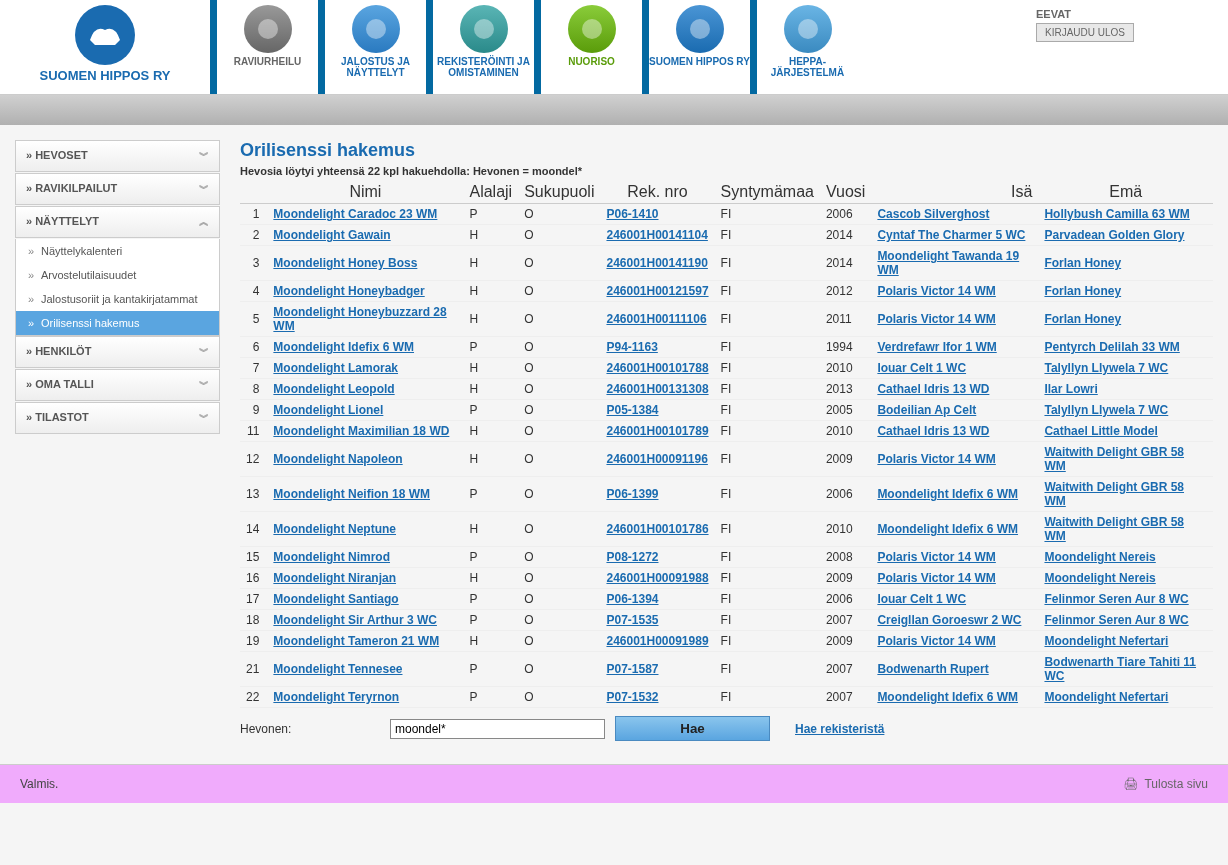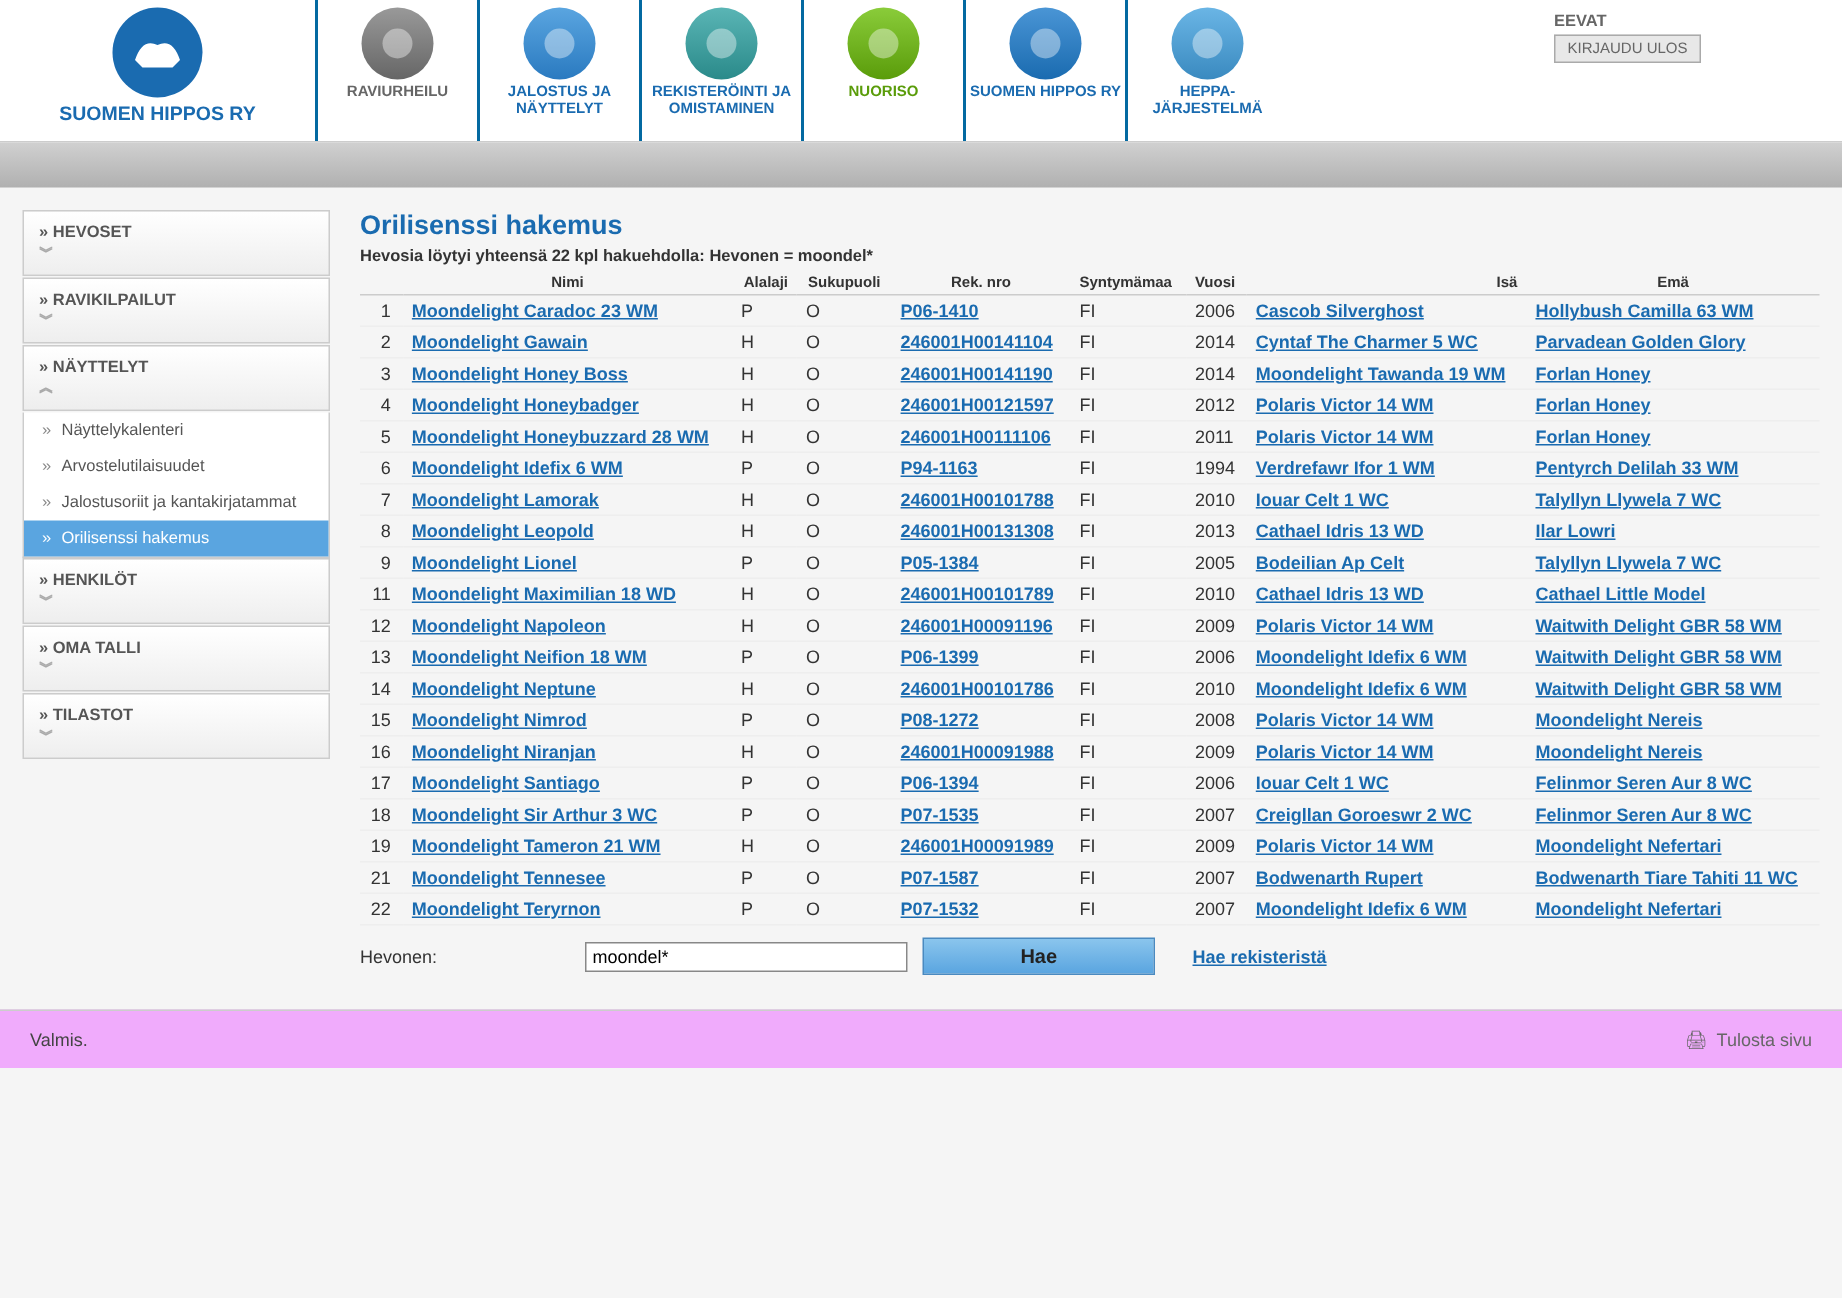--- a/index.html
+++ b/index.html
@@ -3,45 +3,45 @@
 <meta charset="utf-8">
 <style>
 * { box-sizing: border-box; margin: 0; padding: 0; }
 body { font-family: Arial, sans-serif; font-size: 12px; background: #f5f5f5; color: #333; }
 .header { display: flex; background: #fff; border-bottom: 1px solid #ccc; height: 95px; }
 .logo-section { width: 210px; text-align: center; padding: 5px; }
 .logo-circle { width: 60px; height: 60px; background: #1a6bb0; border-radius: 50%; margin: 0 auto; display: flex; align-items: center; justify-content: center; }
 .logo-circle svg { fill: #fff; }
 .logo-text { color: #1a6bb0; font-weight: bold; font-size: 13px; margin-top: 3px; }
 .nav-items { display: flex; flex: 1; }
-.nav-item { width: 108px; border-left: 2px solid #0369a1; text-align: center; padding: 5px 0; font-size: 10px; font-weight: bold; color: #555; }
+.nav-item { width: 108px; border-left: 7px solid #0369a1; text-align: center; padding: 5px 0; font-size: 10px; font-weight: bold; color: #555; }
 .nav-item .circle { width: 48px; height: 48px; border-radius: 50%; margin: 0 auto 3px; display: flex; align-items: center; justify-content: center; }
 .c-gray { background: linear-gradient(#999,#666); }
 .c-blue { background: linear-gradient(#5aa5e0,#2a7ac0); }
 .c-teal { background: linear-gradient(#5ab5b5,#2a8a8a); }
 .c-green { background: linear-gradient(#8acc3a,#5a9c0a); }
 .c-hippos { background: linear-gradient(#4a95d5,#1a6bb0); }
 .c-heppa { background: linear-gradient(#6ab5e5,#3a8ac0); }
 .user-section { width: 200px; padding: 8px; font-size: 11px; color: #666; }
 .logout-btn { background: #e8e8e8; border: 1px solid #aaa; padding: 3px 8px; font-size: 10px; color: #666; margin-top: 3px; cursor: pointer; }
 .banner { height: 30px; background: linear-gradient(#d0d0d0,#b0b0b0); }
 .main { display: flex; padding: 15px; gap: 20px; }
 .sidebar { width: 205px; }
-.menu-item { background: linear-gradient(#fff,#eee); border: 1px solid #ccc; padding: 8px 10px; font-size: 11px; font-weight: bold; color: #555; display: flex; justify-content: space-between; cursor: pointer; margin-bottom: 1px; flex-direction: column; }
+.menu-item { background: linear-gradient(#fff,#eee); border: 1px solid #ccc; padding: 8px 10px; font-size: 11px; font-weight: bold; color: #555; display: flex; justify-content: space-between; cursor: pointer; margin-bottom: 1px; }
 .menu-item .chev { color: #aaa; font-size: 10px; }
 .submenu { background: #fff; border: 1px solid #ccc; border-top: none; }
 .submenu-item { padding: 6px 10px 6px 25px; font-size: 11px; color: #555; cursor: pointer; position: relative; }
 .submenu-item::before { content: "»"; position: absolute; left: 12px; color: #888; }
 .submenu-item.active { background: #5aa5e0; color: #fff; }
 .submenu-item.active::before { color: #fff; }
 .content { flex: 1; }
 .page-title { color: #1a6bb0; font-size: 18px; font-weight: bold; margin-bottom: 4px; }
 .result-info { font-weight: bold; font-size: 11px; margin-bottom: 4px; }
 table { width: 100%; border-collapse: collapse; font-size: 12px; }
-th { font-weight: bold; text-align: left; padding: 2px 6px; color: #333; border-bottom: 1px solid #ccc; font-size: 10px; }
+th { font-weight: normal; text-align: left; padding: 2px 6px; color: #333; border-bottom: 1px solid #ccc; font-size: 16px; }
 td { padding: 3px 6px; border-bottom: 1px solid #eee; }
 tbody tr:nth-child(even) { background: #f5f5f5; }
 .num { text-align: right; padding-right: 8px; }
 a.link { color: #1a6bb0; font-weight: bold; text-decoration: underline; }
 .search-row { display: flex; align-items: center; gap: 10px; padding: 8px 0; }
 .search-label { width: 140px; }
 .search-input { width: 215px; border: 1px solid #888; padding: 2px 4px; font-size: 12px; }
 .search-btn { width: 155px; background: linear-gradient(#8ac5ed,#5aa5e0); border: 1px solid #4a8ac0; padding: 4px; font-weight: bold; color: #222; cursor: pointer; }
 .reg-link { color: #1a6bb0; font-weight: bold; text-decoration: underline; margin-left: 15px; }
 .footer { border-top: 1px solid #ccc; padding: 12px 20px; display: flex; align-items: center; background: #f0abfc; }

